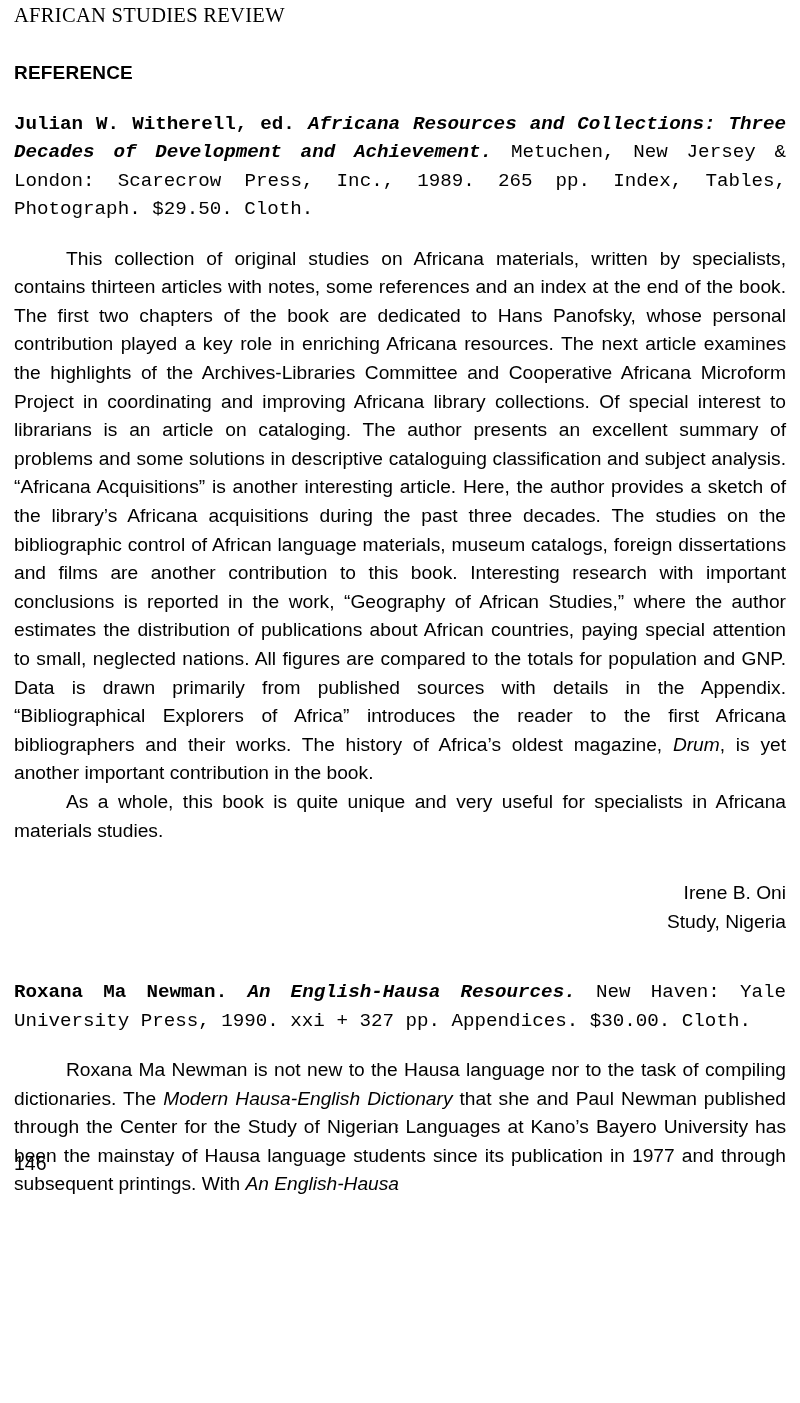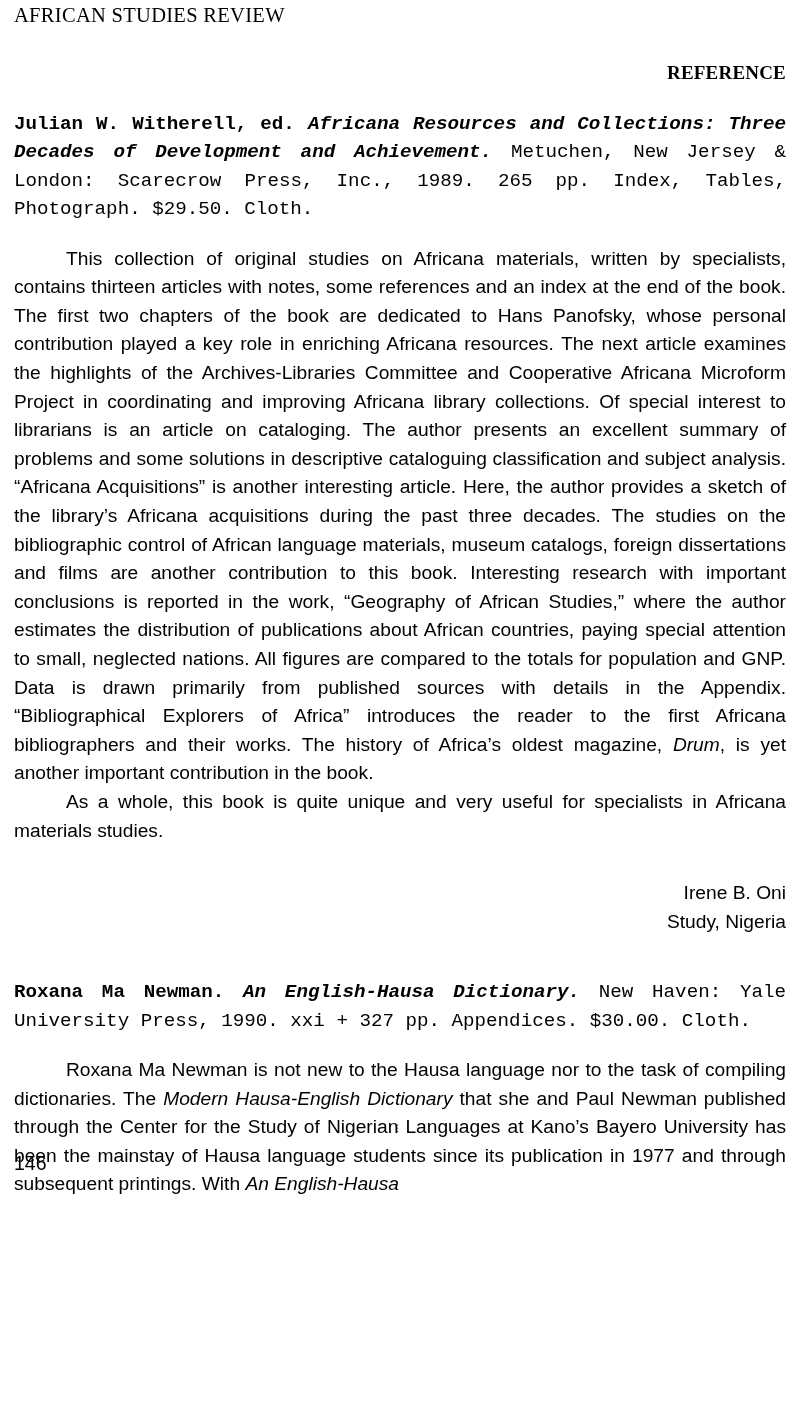--- a/index.html
+++ b/index.html
@@ -32,26 +32,25 @@
     letter-spacing: 0.3px;
     white-space: nowrap;
   }
   .content {
     position: absolute;
     left: 14px;
     top: 62px;
     width: 772px;
   }
   .section-label {
-    font-family: Liberation Serif, serif;
+    font-family: Liberation Sans, sans-serif;
     font-weight: bold;
     font-size: 19px;
     letter-spacing: 0.2px;
     margin: 0 0 26px 0;
-    text-align: right;
   }
   .cite {
     font-family: Liberation Mono, monospace;
     font-size: 19.2px;
     line-height: 28.4px;
     text-align: justify;
     margin: 0;
     font-weight: bold;
   }
   .cite .plain {
@@ -119,21 +118,21 @@
 
     <p class="body-par">As a whole, this book is quite unique and very useful for specialists in Africana materials studies.</p>
 
     <div class="signature">
       <div>Irene B. Oni</div>
       <div>Study, Nigeria</div>
     </div>
 
     <div class="spacer-lg"></div>
 
-    <p class="cite"><span class="plain">Roxana Ma Newman.</span> <span class="ital">An English-Hausa Dictionary.</span><span class="cite-rest"> New Haven: Yale University Press, 1990. xxi + 327 pp. Appendices. $30.00. Cloth.</span></p>
+    <p class="cite"><span class="plain">Roxana Ma Newman.</span> <span class="ital">An English-Hausa Resources.</span><span class="cite-rest"> New Haven: Yale University Press, 1990. xxi + 327 pp. Appendices. $30.00. Cloth.</span></p>
 
     <p class="body-par first"><span>Roxana Ma Newman is not new to the Hausa language nor to the task of compiling dictionaries. The </span><em>Modern Hausa-English Dictionary</em><span> that she and Paul Newman published through the Center for the Study of Nigerian Languages at Kano’s Bayero University has been the mainstay of Hausa language students since its publication in 1977 and through subsequent printings. With </span><em>An English-Hausa</em><span></span></p>
 
   </div>
 
   <div class="tick">⁝</div>
 
   <div class="folio">146</div>
 
 </div>

